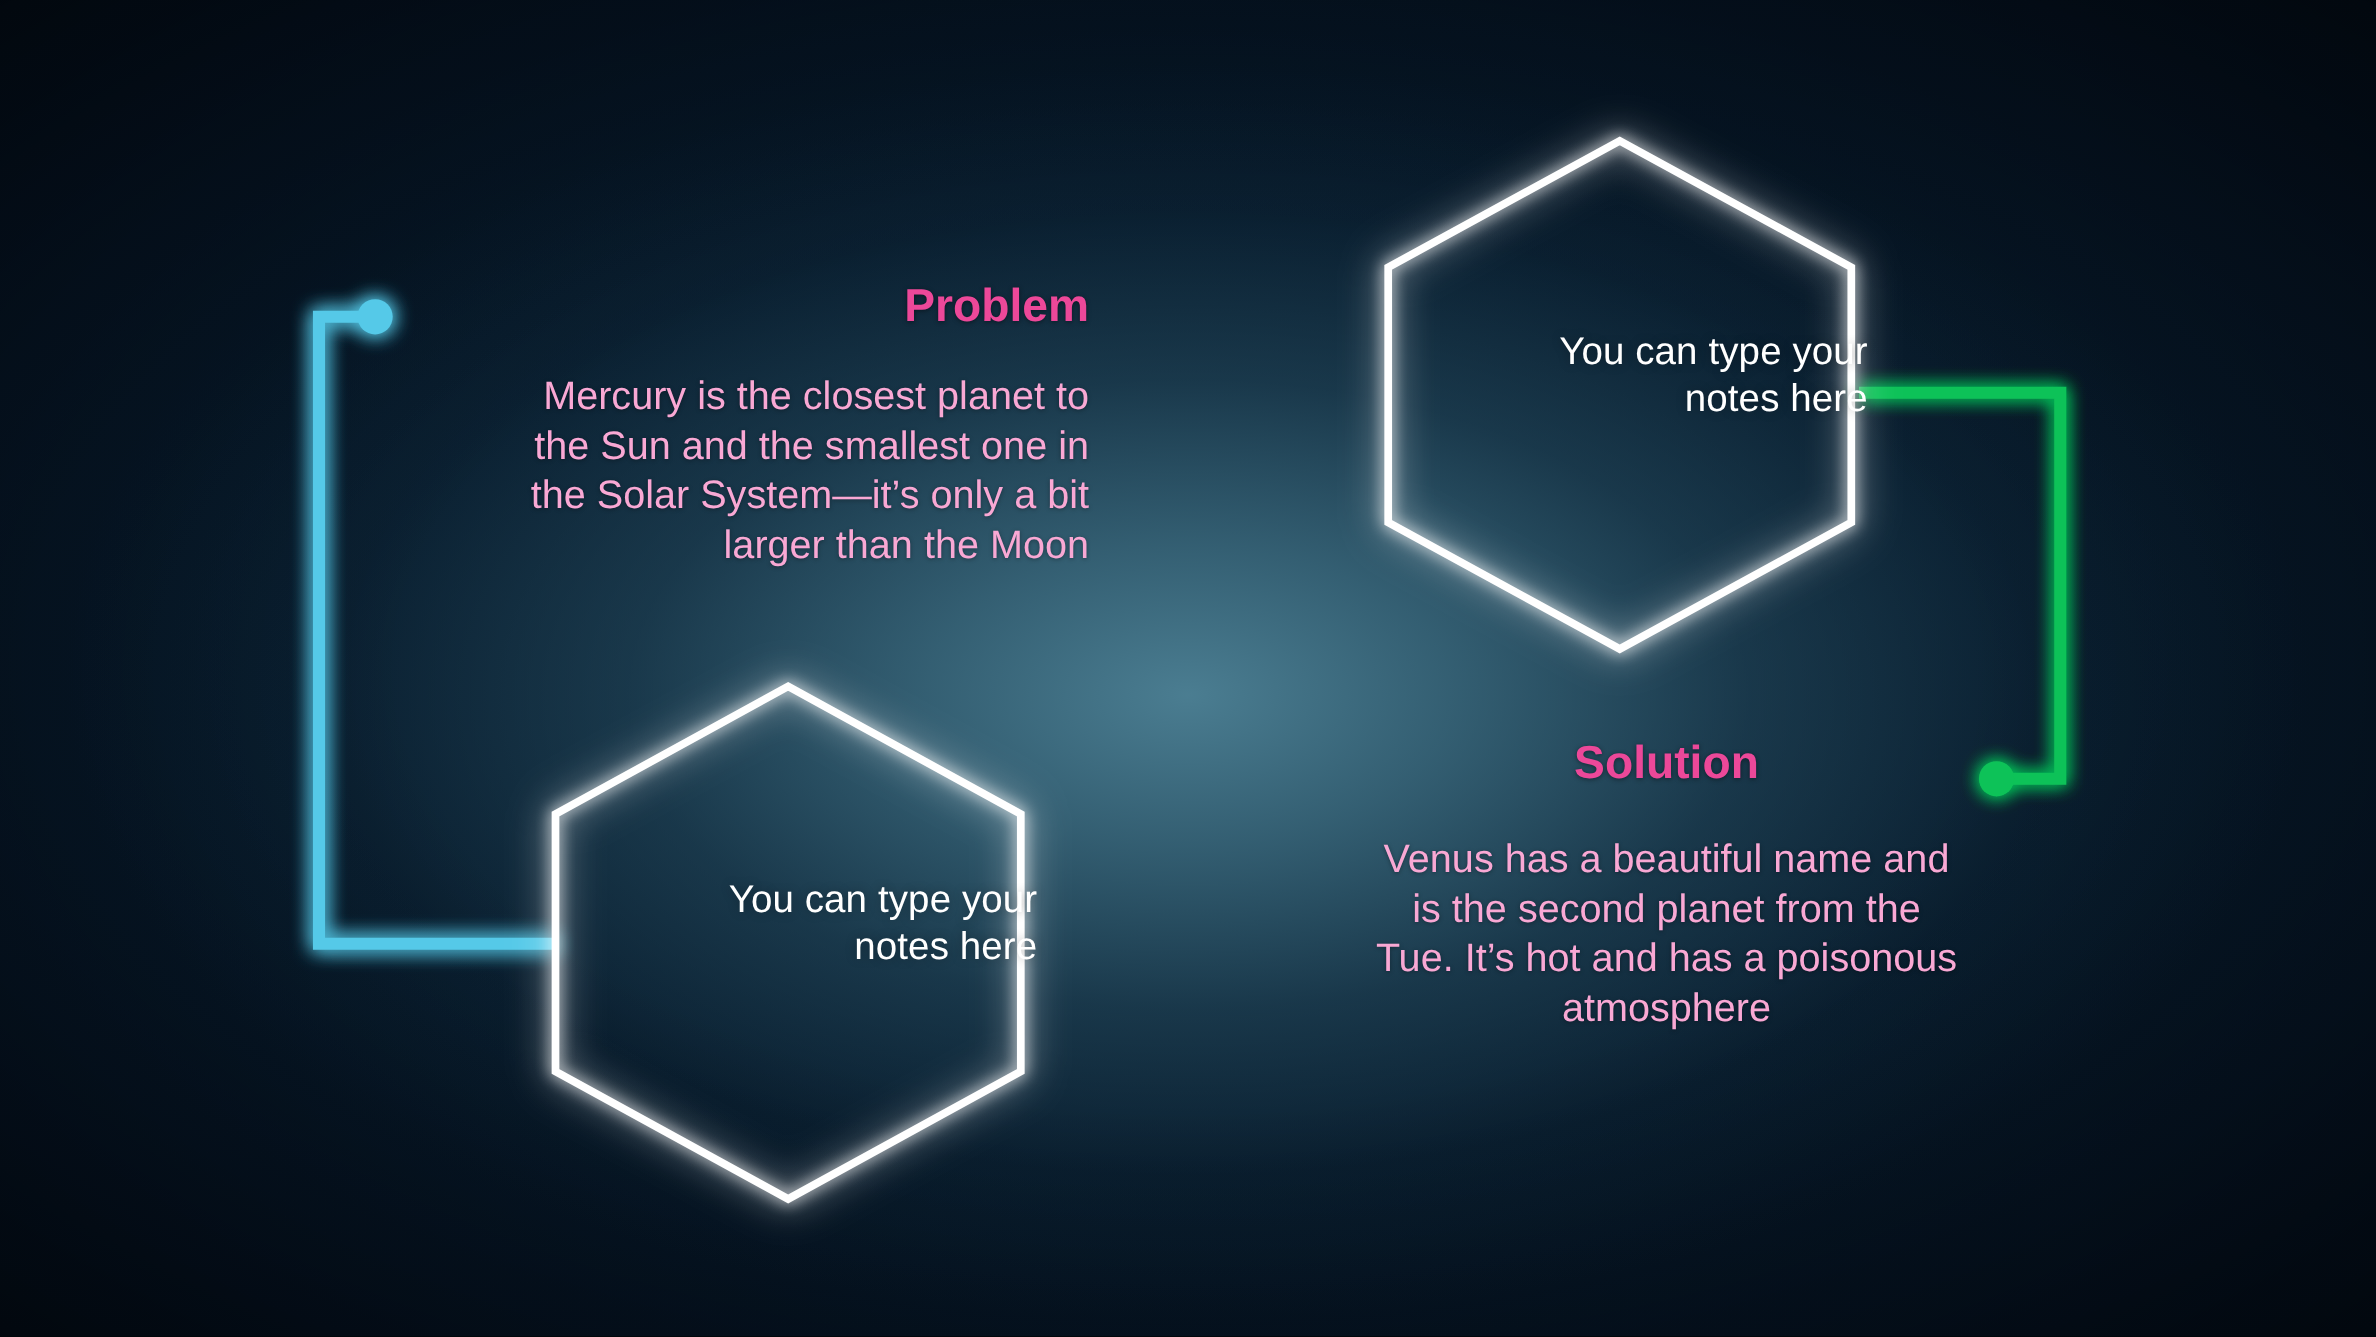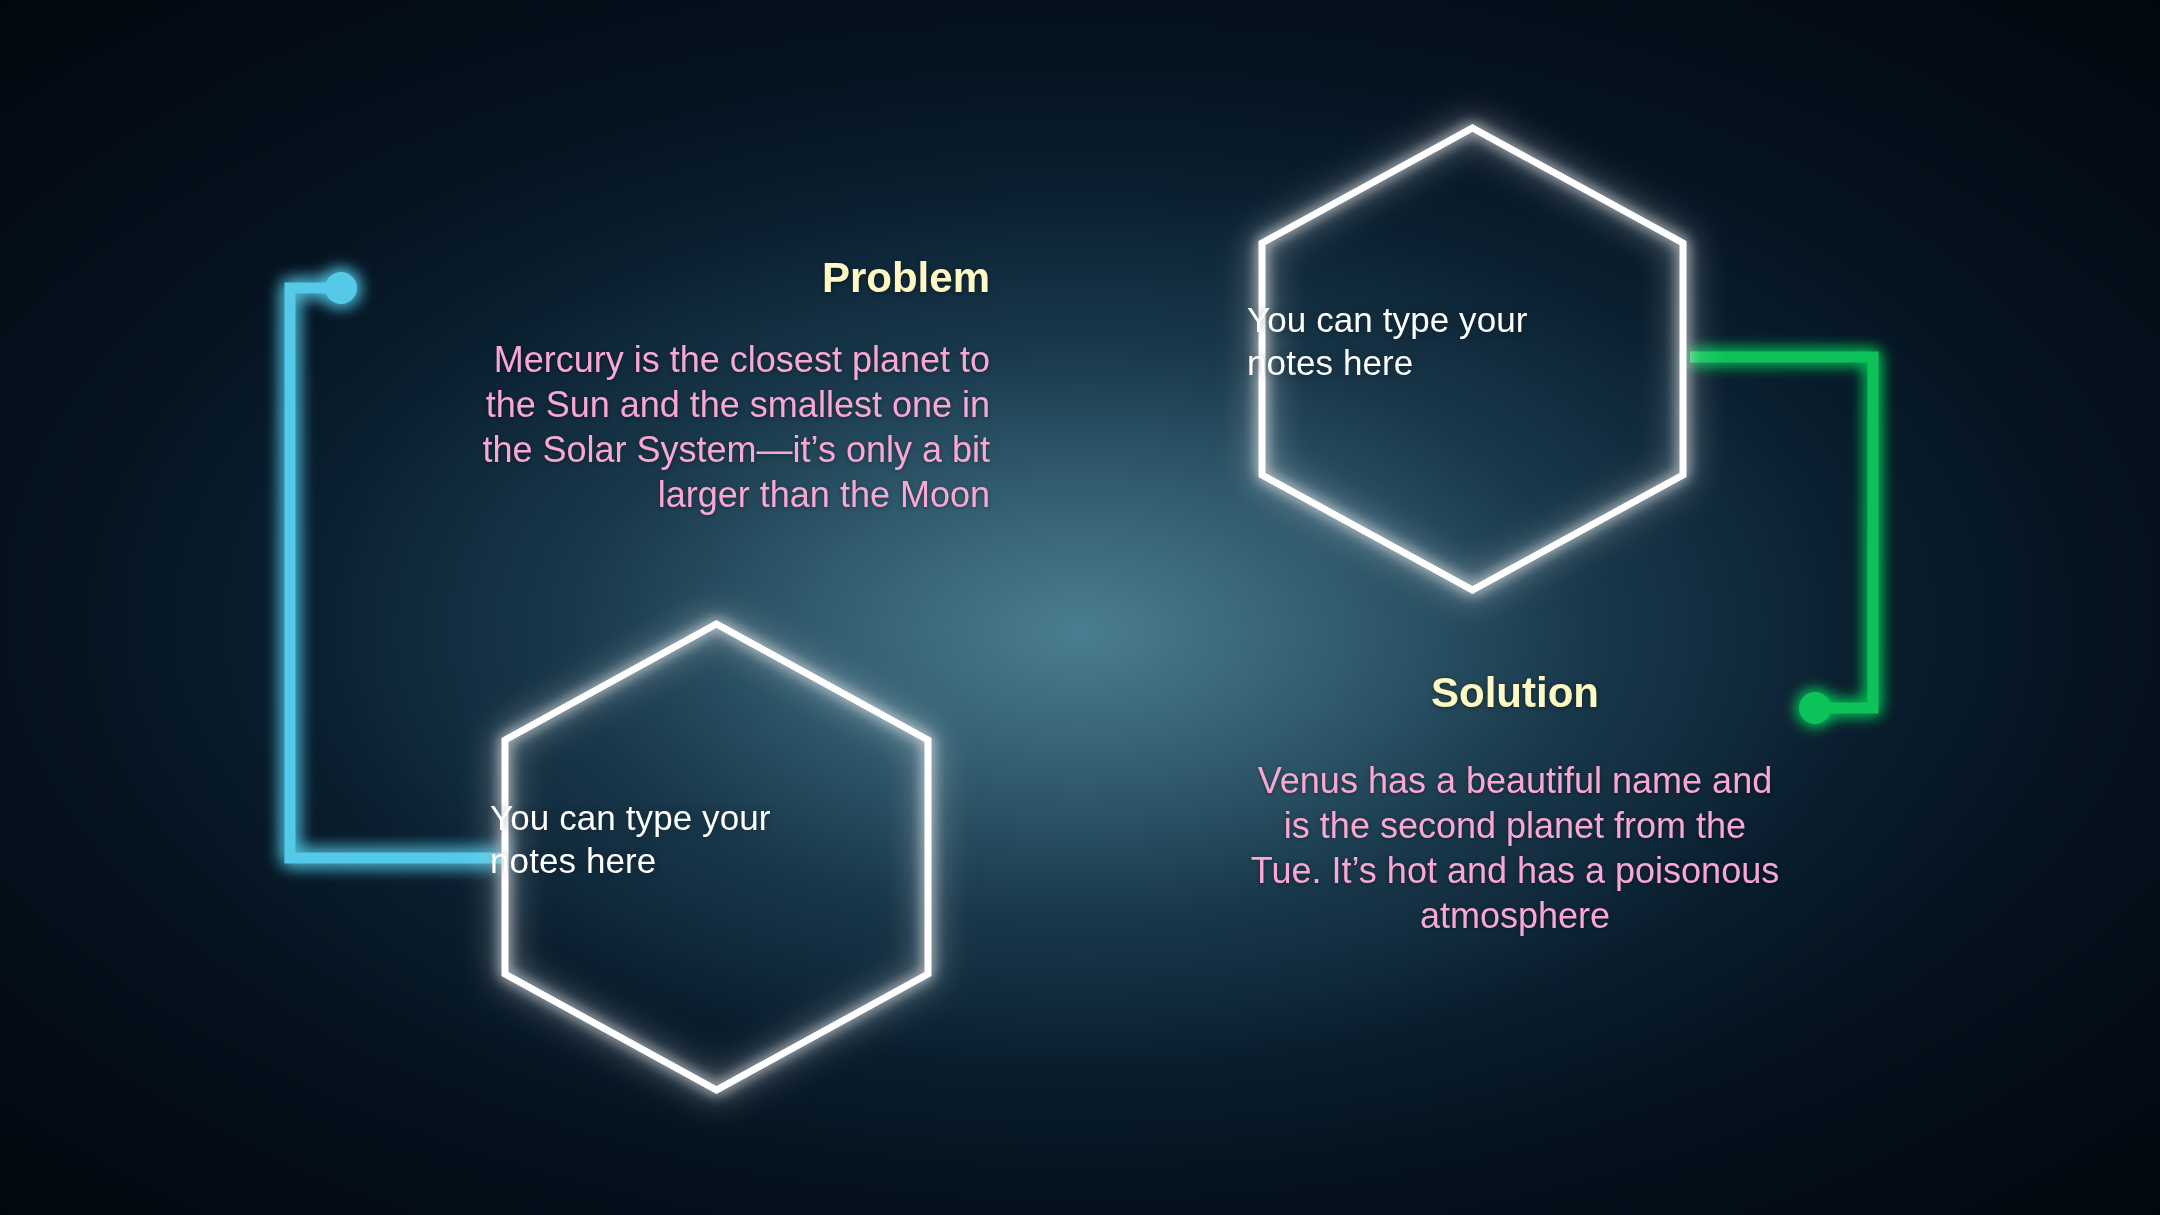--- a/index.html
+++ b/index.html
@@ -49,33 +49,33 @@
   }
 
   
   .hex {
     position: absolute;
   }
   .hex svg { display: block; overflow: visible; }
   .hex-note {
     position: absolute;
     left: 0; right: 0;
-    text-align: left;
+    text-align: right;
     color: #ffffff;
     font-size: 35px;
     line-height: 1.22;
     letter-spacing: 0.1px;
     white-space: pre-line;
     text-shadow: 0 0 10px rgba(0,0,0,0.30);
   }
 
   
   .block { position: absolute; }
   .block-title {
-    color: #fef9c3;
+    color: #ec4899;
     font-weight: bold;
     font-size: 42px;
     line-height: 1.1;
     text-shadow: 0 1px 5px rgba(0,0,0,0.45);
   }
   .block-body {
     color: #f9a8d4;
     font-size: 36px;
     line-height: 1.25;
     white-space: pre-line;

